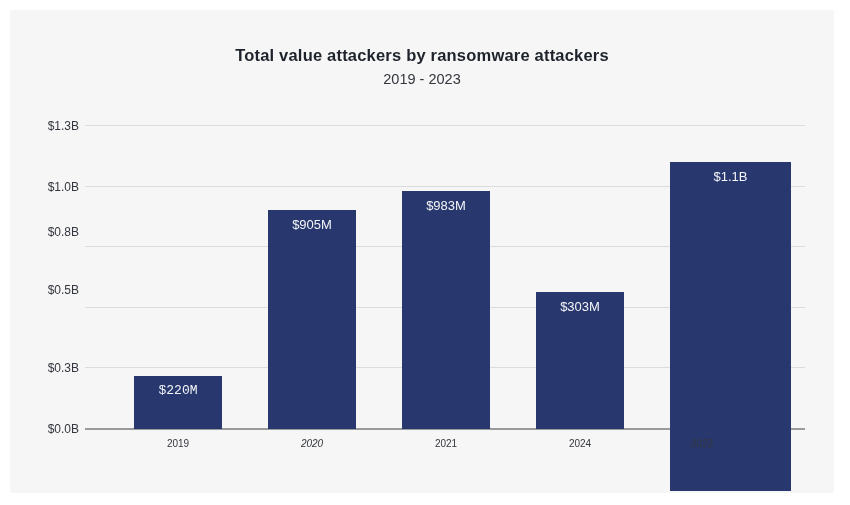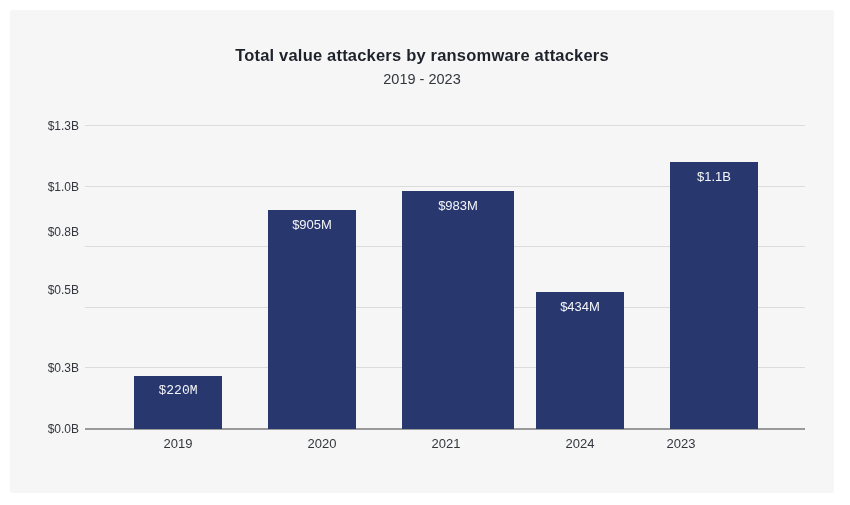--- a/index.html
+++ b/index.html
@@ -84,21 +84,21 @@
     text-align: center;
     font-size: 13px;
     color: var(--bar-label-text, #f4f5f8);
   }
   .xtick {
     position: absolute;
     top: 310px;
     height: 16px;
     line-height: 16px;
     text-align: center;
-    font-size: 13px;
+    font-size: 10px;
     color: var(--tick-text, #2f3239);
   }
 </style>
 </head>
 <body style="background: rgb(255, 255, 255);">
 
 <div class="card">
   <div class="title">Total value attackers by ransomware attackers</div>
   <div class="subtitle">2019 - 2023</div>
   <div class="plot">
@@ -118,31 +118,31 @@
         <div class="ytick" style="top: -8px;">$1.3B</div>
       </div>
     <div class="axis"></div>
     <div id="bars">
         <div class="bar" style="left: 49px; width: 88px; top: 250px; height: 53px; font-family: Liberation Mono, monospace;">
           <div class="barlabel">$220M</div>
         </div>
         <div class="bar" style="left: 183px; width: 88px; top: 84px; height: 219px;">
           <div class="barlabel">$905M</div>
         </div>
-        <div class="bar" style="left: 317px; width: 112px; top: 65px; height: 238px;">
+        <div class="bar" style="left: 317px; width: 88px; top: 65px; height: 238px;">
           <div class="barlabel">$983M</div>
         </div>
         <div class="bar" style="left: 451px; width: 88px; top: 166px; height: 137px;">
-          <div class="barlabel">$434M</div>
+          <div class="barlabel">$303M</div>
         </div>
-        <div class="bar" style="left: 585px; width: 88px; top: 36px; height: 267px;">
+        <div class="bar" style="left: 585px; width: 88px; top: 36px; height: 329px; padding-left: 33px;">
           <div class="barlabel">$1.1B</div>
         </div>
       </div>
     <div id="xticks">
         <div class="xtick" style="left: 49px; width: 88px;">2019</div>
-        <div class="xtick" style="left: 193px; width: 88px;">2020</div>
+        <div class="xtick" style="left: 183px; width: 88px; font-style: italic;">2020</div>
         <div class="xtick" style="left: 317px; width: 88px;">2021</div>
         <div class="xtick" style="left: 451px; width: 88px;">2024</div>
-        <div class="xtick" style="left: 552px; width: 88px; text-align: center;">2023</div>
+        <div class="xtick" style="left: 573px; width: 88px; text-align: center;">2023</div>
       </div>
   </div>
 </div>
 
 </body></html>

